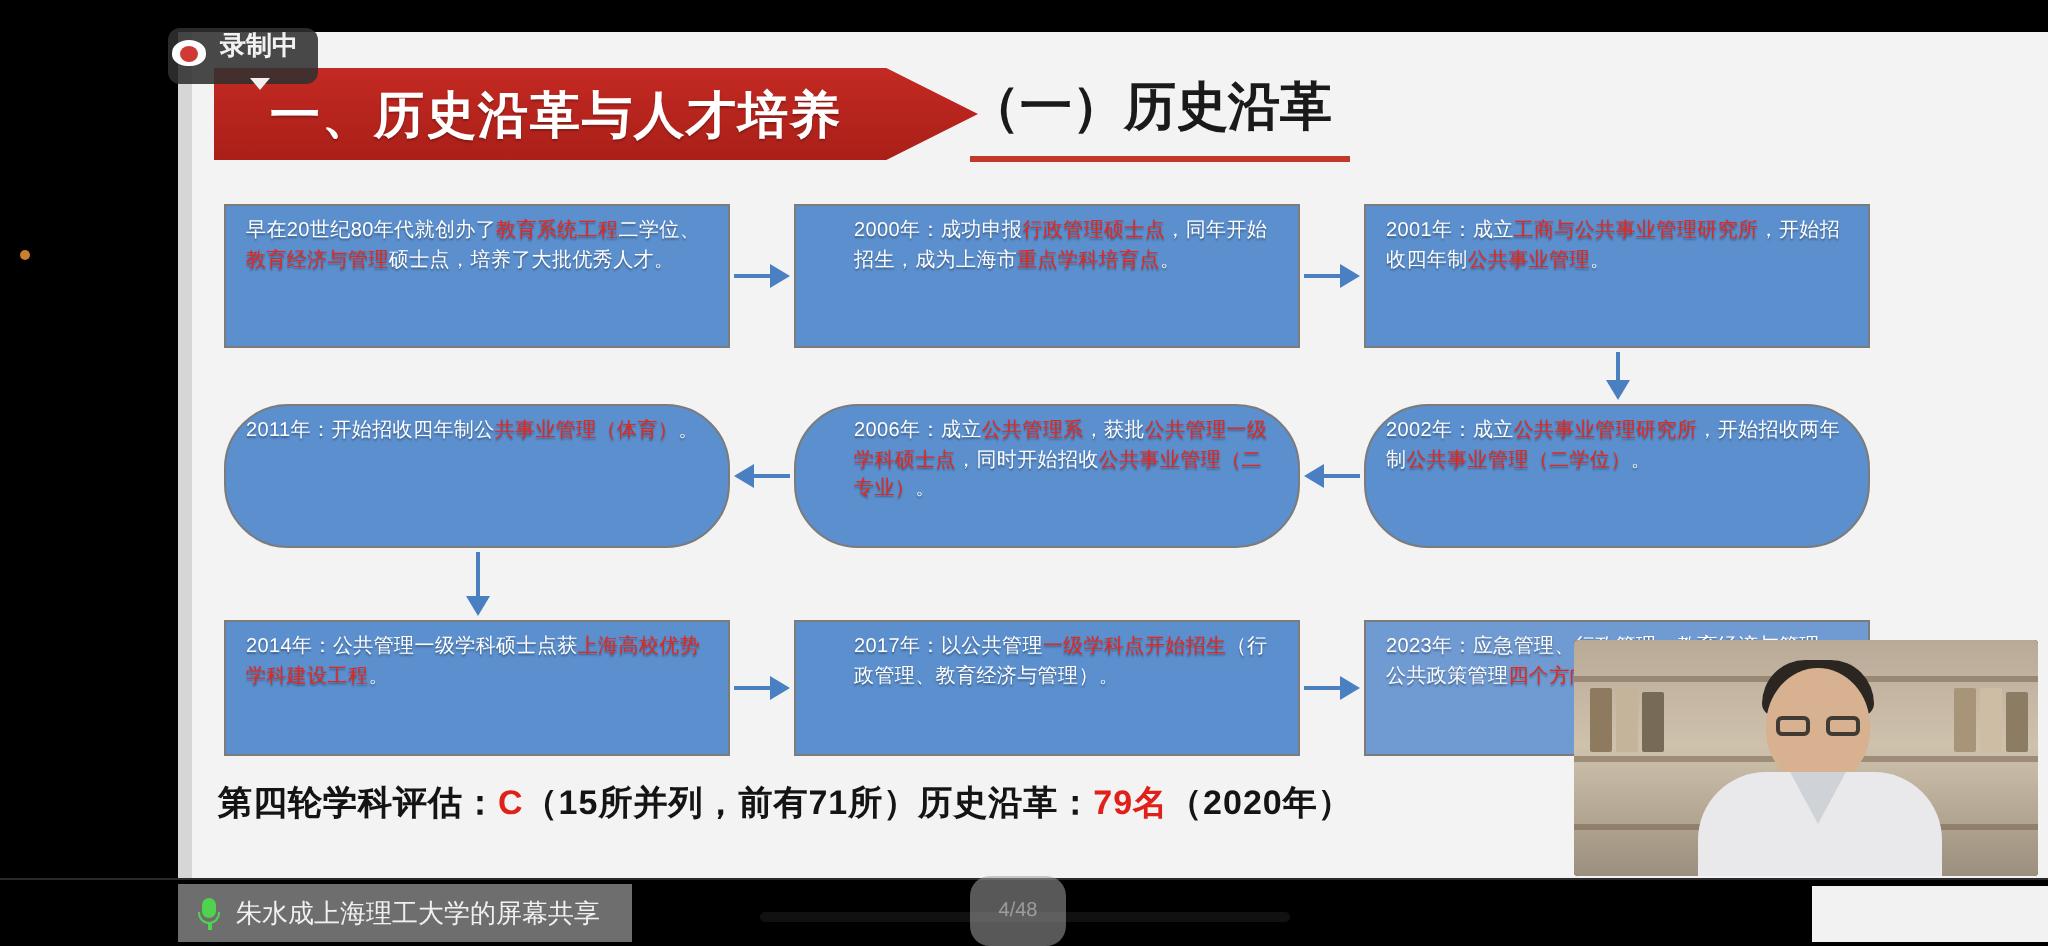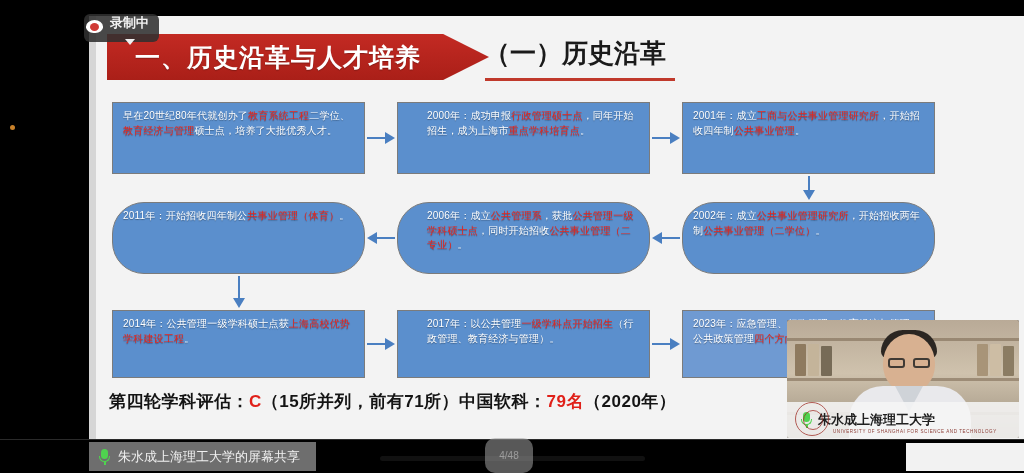--- a/index.html
+++ b/index.html
@@ -306,21 +306,21 @@
       <div class="arrow arrow-h right" style="left:278px; top:322px; width:28px;">
         <div class="shaft" style="width:20px;"></div>
           <div class="head"></div>
       </div>
       <div class="arrow arrow-h right" style="left:563px; top:322px; width:28px;">
         <div class="shaft" style="width:20px;"></div>
           <div class="head"></div>
       </div>
 
       <div class="eval">
-        <span>第四轮学科评估：</span><span class="hl">C</span><span>（15所并列，前有71所）中国软科：</span><span class="hl">79名</span><span>（2020年）</span>
+        <span>第四轮学科评估：</span><span class="hl">C</span><span>（15所并列，前有71所）历史沿革：</span><span class="hl">79名</span><span>（2020年）</span>
       </div>
     </div>
   </div>
 
   <div class="rec-pill">
     <span class="rec-dot"></span>
     <span>录制中</span>
     <span class="chev"></span>
   </div>
 
@@ -337,30 +337,20 @@
       <div class="book" style="left:203px;top:24px; height:32px; background:#cdbda4;"></div>
       <div class="book" style="left:216px;top:26px; height:30px; background:#8b7c63;"></div>
     </div>
     <div class="person-hair"></div>
     <div class="person-head"></div>
     <div class="glasses l"></div>
     <div class="glasses r"></div>
     <div class="person-body"></div>
     <div class="person-collar"></div>
 
-    <div class="vid-namebar">
-      <span class="mic-icon">
-        <span class="cap"></span>
-          <span class="arc"></span>
-          <span class="stem"></span>
-      </span>
-      <span class="vid-name">朱水成上海理工大学</span>
-      <span class="uni-logo"></span>
-      <span class="uni-sub">UNIVERSITY OF SHANGHAI FOR SCIENCE AND TECHNOLOGY</span>
-    </div>
   </div>
 
   <div class="thin-line"></div>
   <div class="bottombar">
     <div class="share-chip">
       <span class="mic-icon">
         <span class="cap"></span>
           <span class="arc"></span>
           <span class="stem"></span>
       </span>

